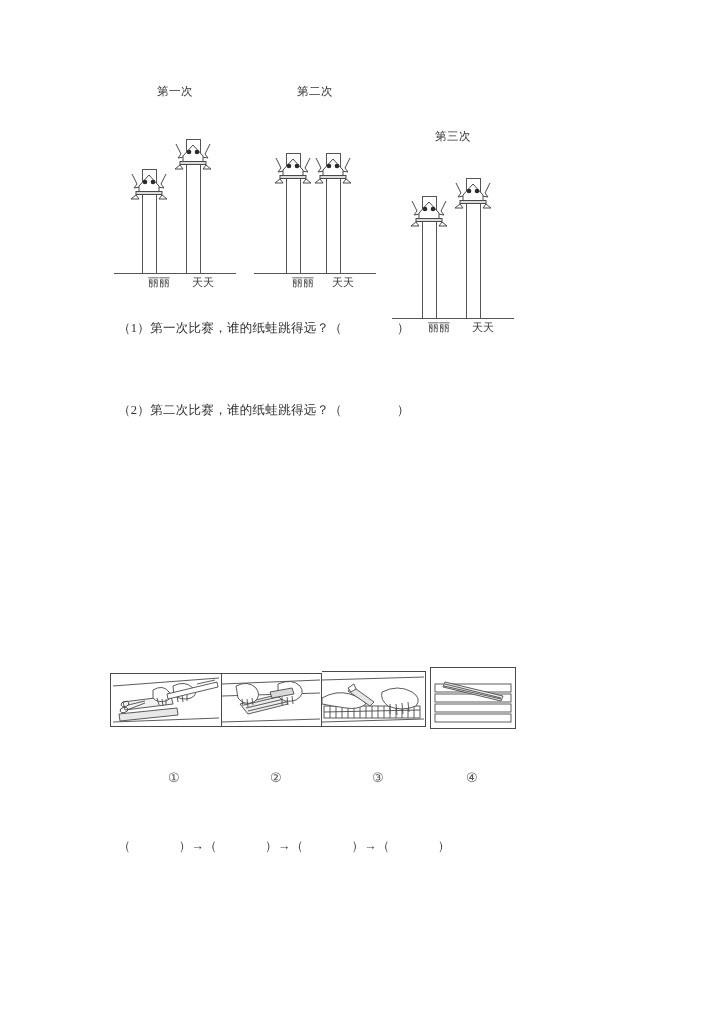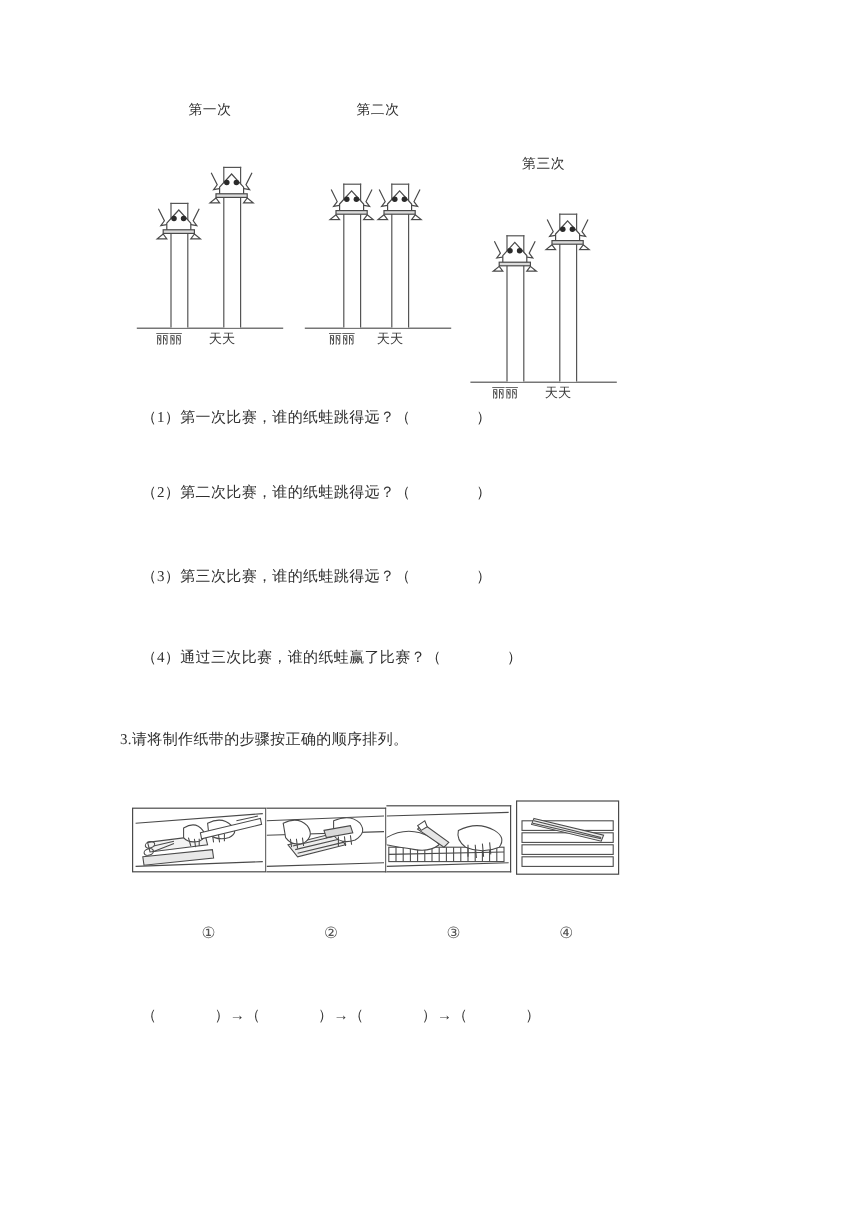--- a/index.html
+++ b/index.html
@@ -94,34 +94,34 @@
     top: 191px;
     width: 122px;
     height: 16px;
   }
   .axis-label {
     position: absolute;
     top: 0;
     font-size: 11px;
     color: #3a3a3a;
     white-space: nowrap;
-    text-align: left;
+    text-align: right;
   }
 
   
   .question {
     position: absolute;
     left: 118px;
     font-size: 12.5px;
     line-height: 1.4;
     color: #2f2f2f;
     white-space: nowrap;
     letter-spacing: 0.3px;
   }
-  .q1 { top: 340px; }
+  .q1 { top: 320px; }
   .q2 { top: 402px; }
   .q3 { top: 472px; }
   .q4 { top: 540px; }
 
   .blank-paren {
     display: inline-block;
     white-space: pre;
   }
 
   
@@ -325,29 +325,22 @@
   </div>
 
   <div class="question q1">
     <span>（1）</span><span>第一次比赛，谁的纸蛙跳得远？</span><span class="blank-paren">（                ）</span>
   </div>
 
   <div class="question q2">
     <span>（2）</span><span>第二次比赛，谁的纸蛙跳得远？</span><span class="blank-paren">（                ）</span>
   </div>
 
-  <div class="question q3">
-    <span>（3）</span><span>第三次比赛，谁的纸蛙跳得远？</span><span class="blank-paren">（                ）</span>
-  </div>
-
-  <div class="question q4">
-    <span>（4）</span><span>通过三次比赛，谁的纸蛙赢了比赛？</span><span class="blank-paren">（                ）</span>
-  </div>
-
-  <div class="section-head">3.请将制作纸带的步骤按正确的顺序排列。</div>
+
+
 
   <div class="strip">
 
     <div class="panel p1">
       <svg width="110" height="52" viewBox="0 0 110 52">
         <g stroke="#4a4a4a" fill="none" stroke-width="0.9">
           <path d="M2 12 L108 4"></path>
           <path d="M2 48 L108 44"></path>
           <path d="M12 28 L60 22 L62 30 L14 36 Z" fill="#f2f2f2"></path>
           <path d="M8 40 L66 34 L67 41 L9 47 Z" fill="#e8e8e8"></path>

